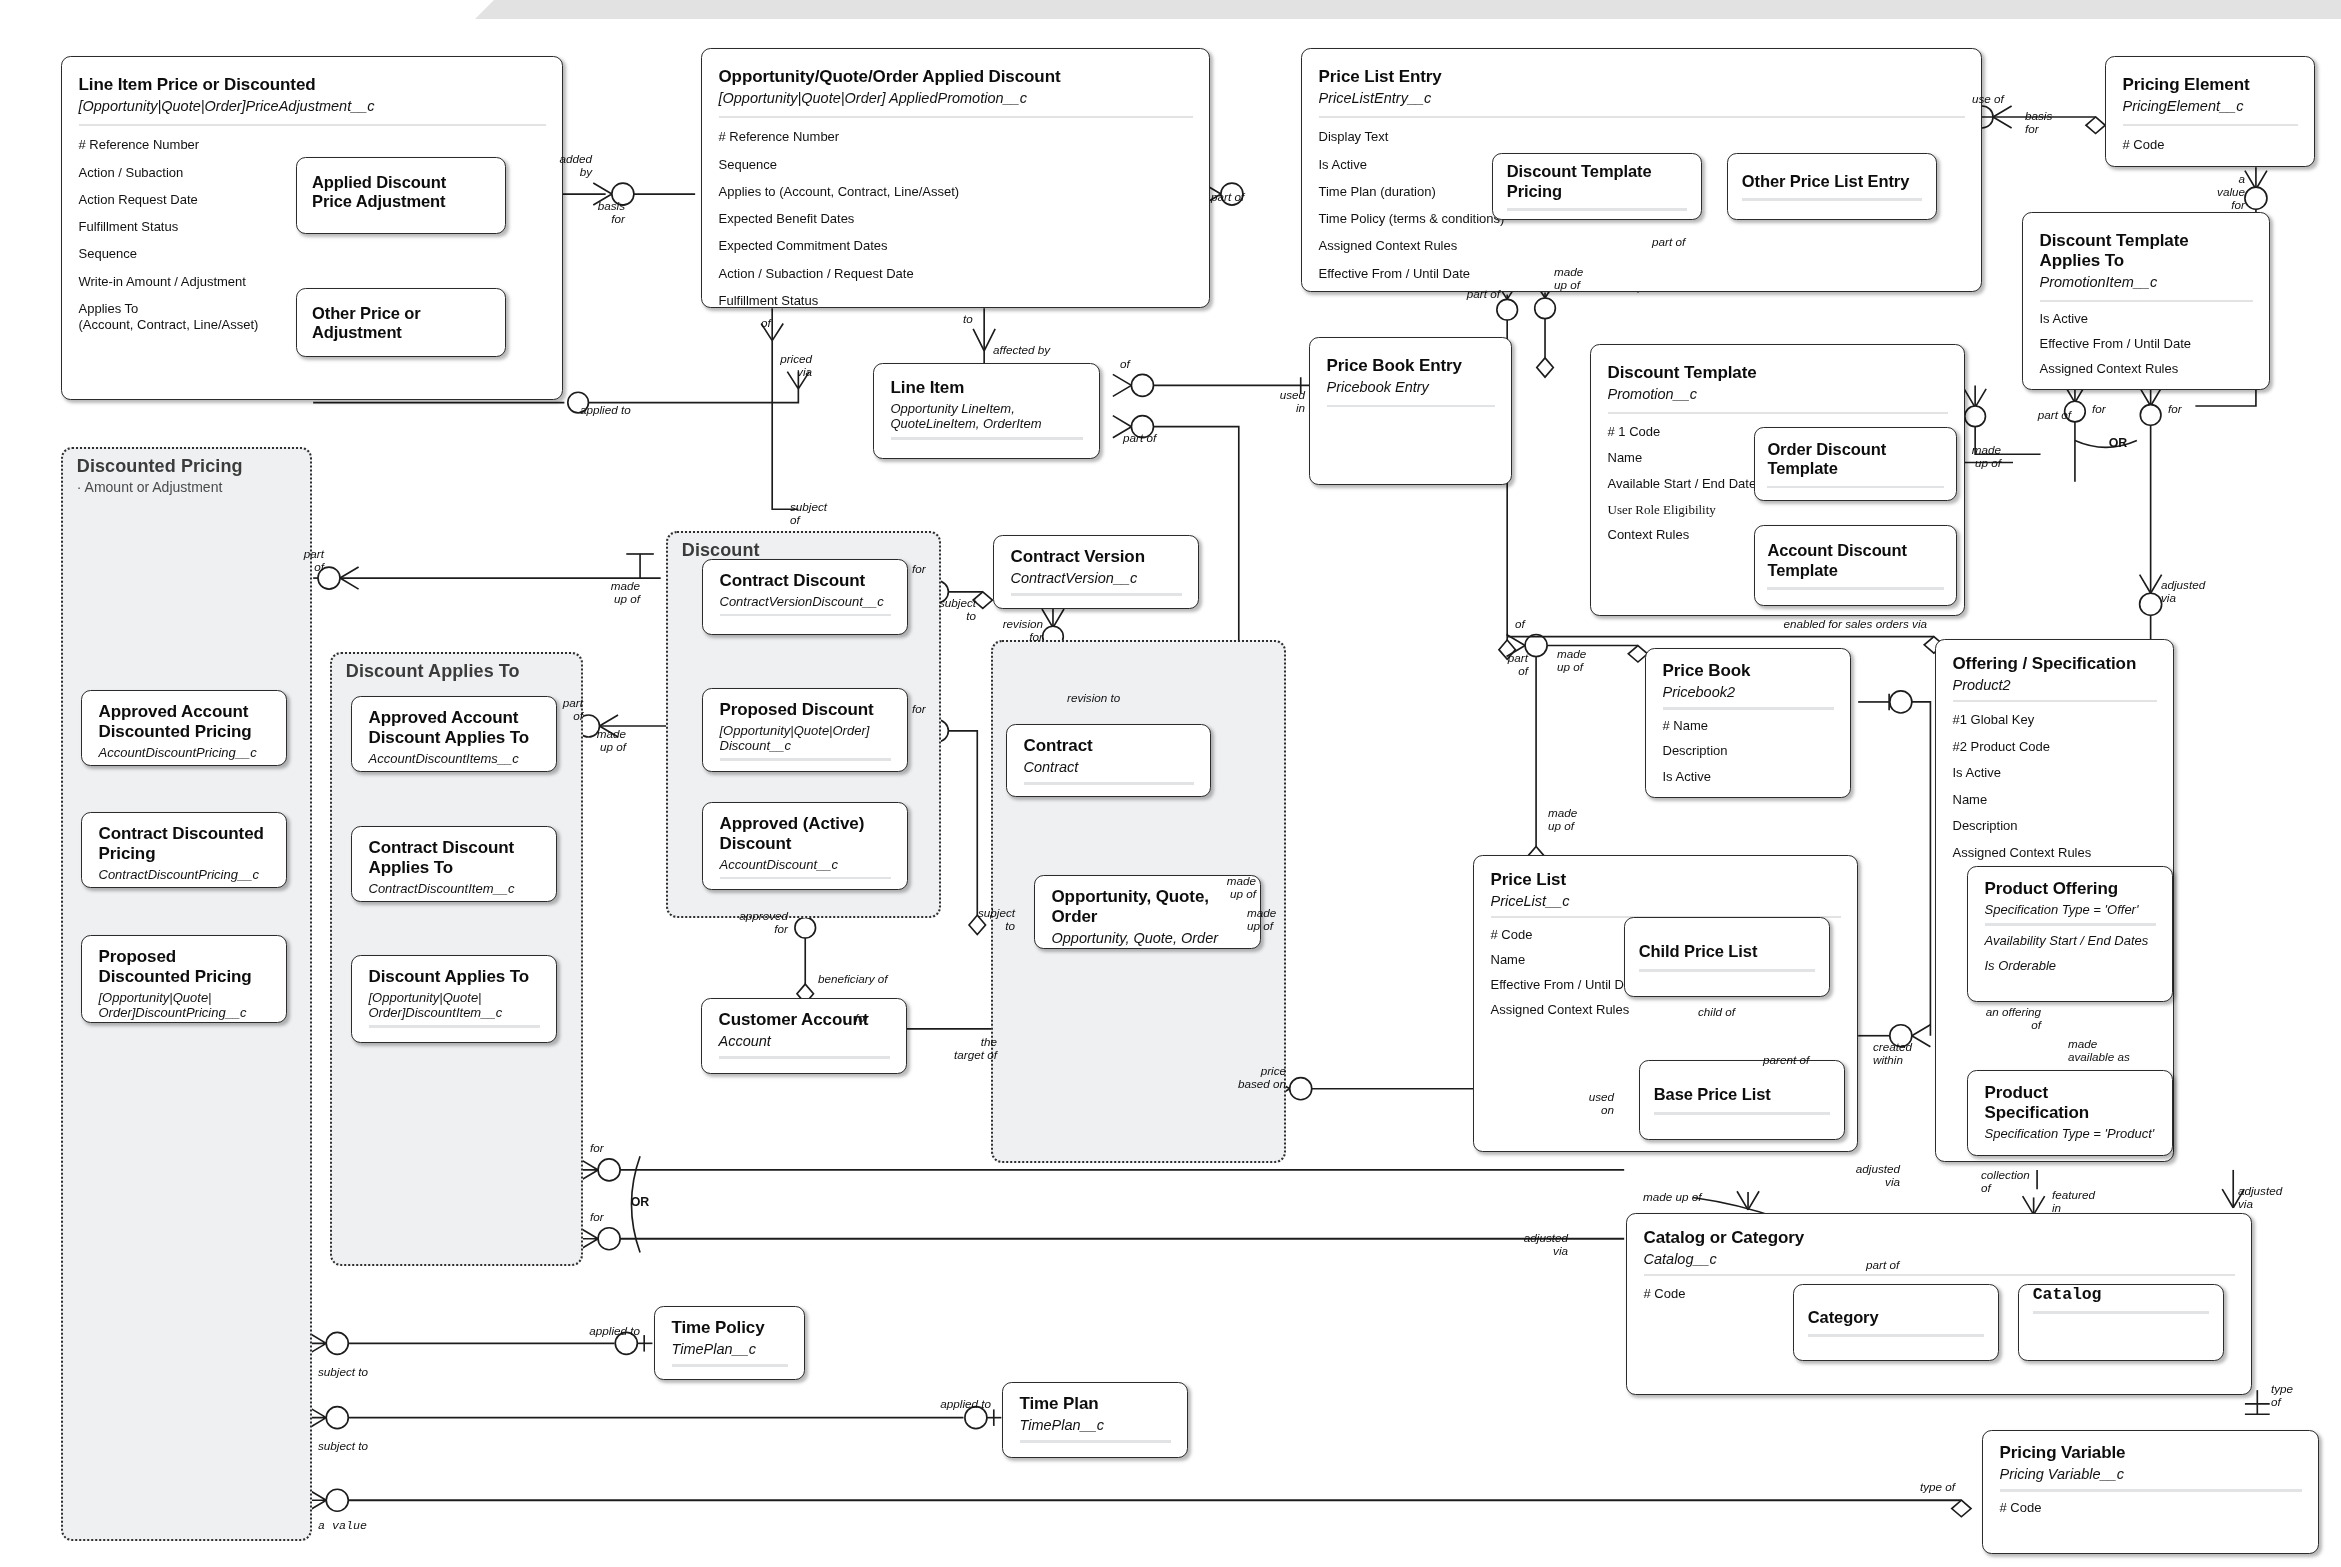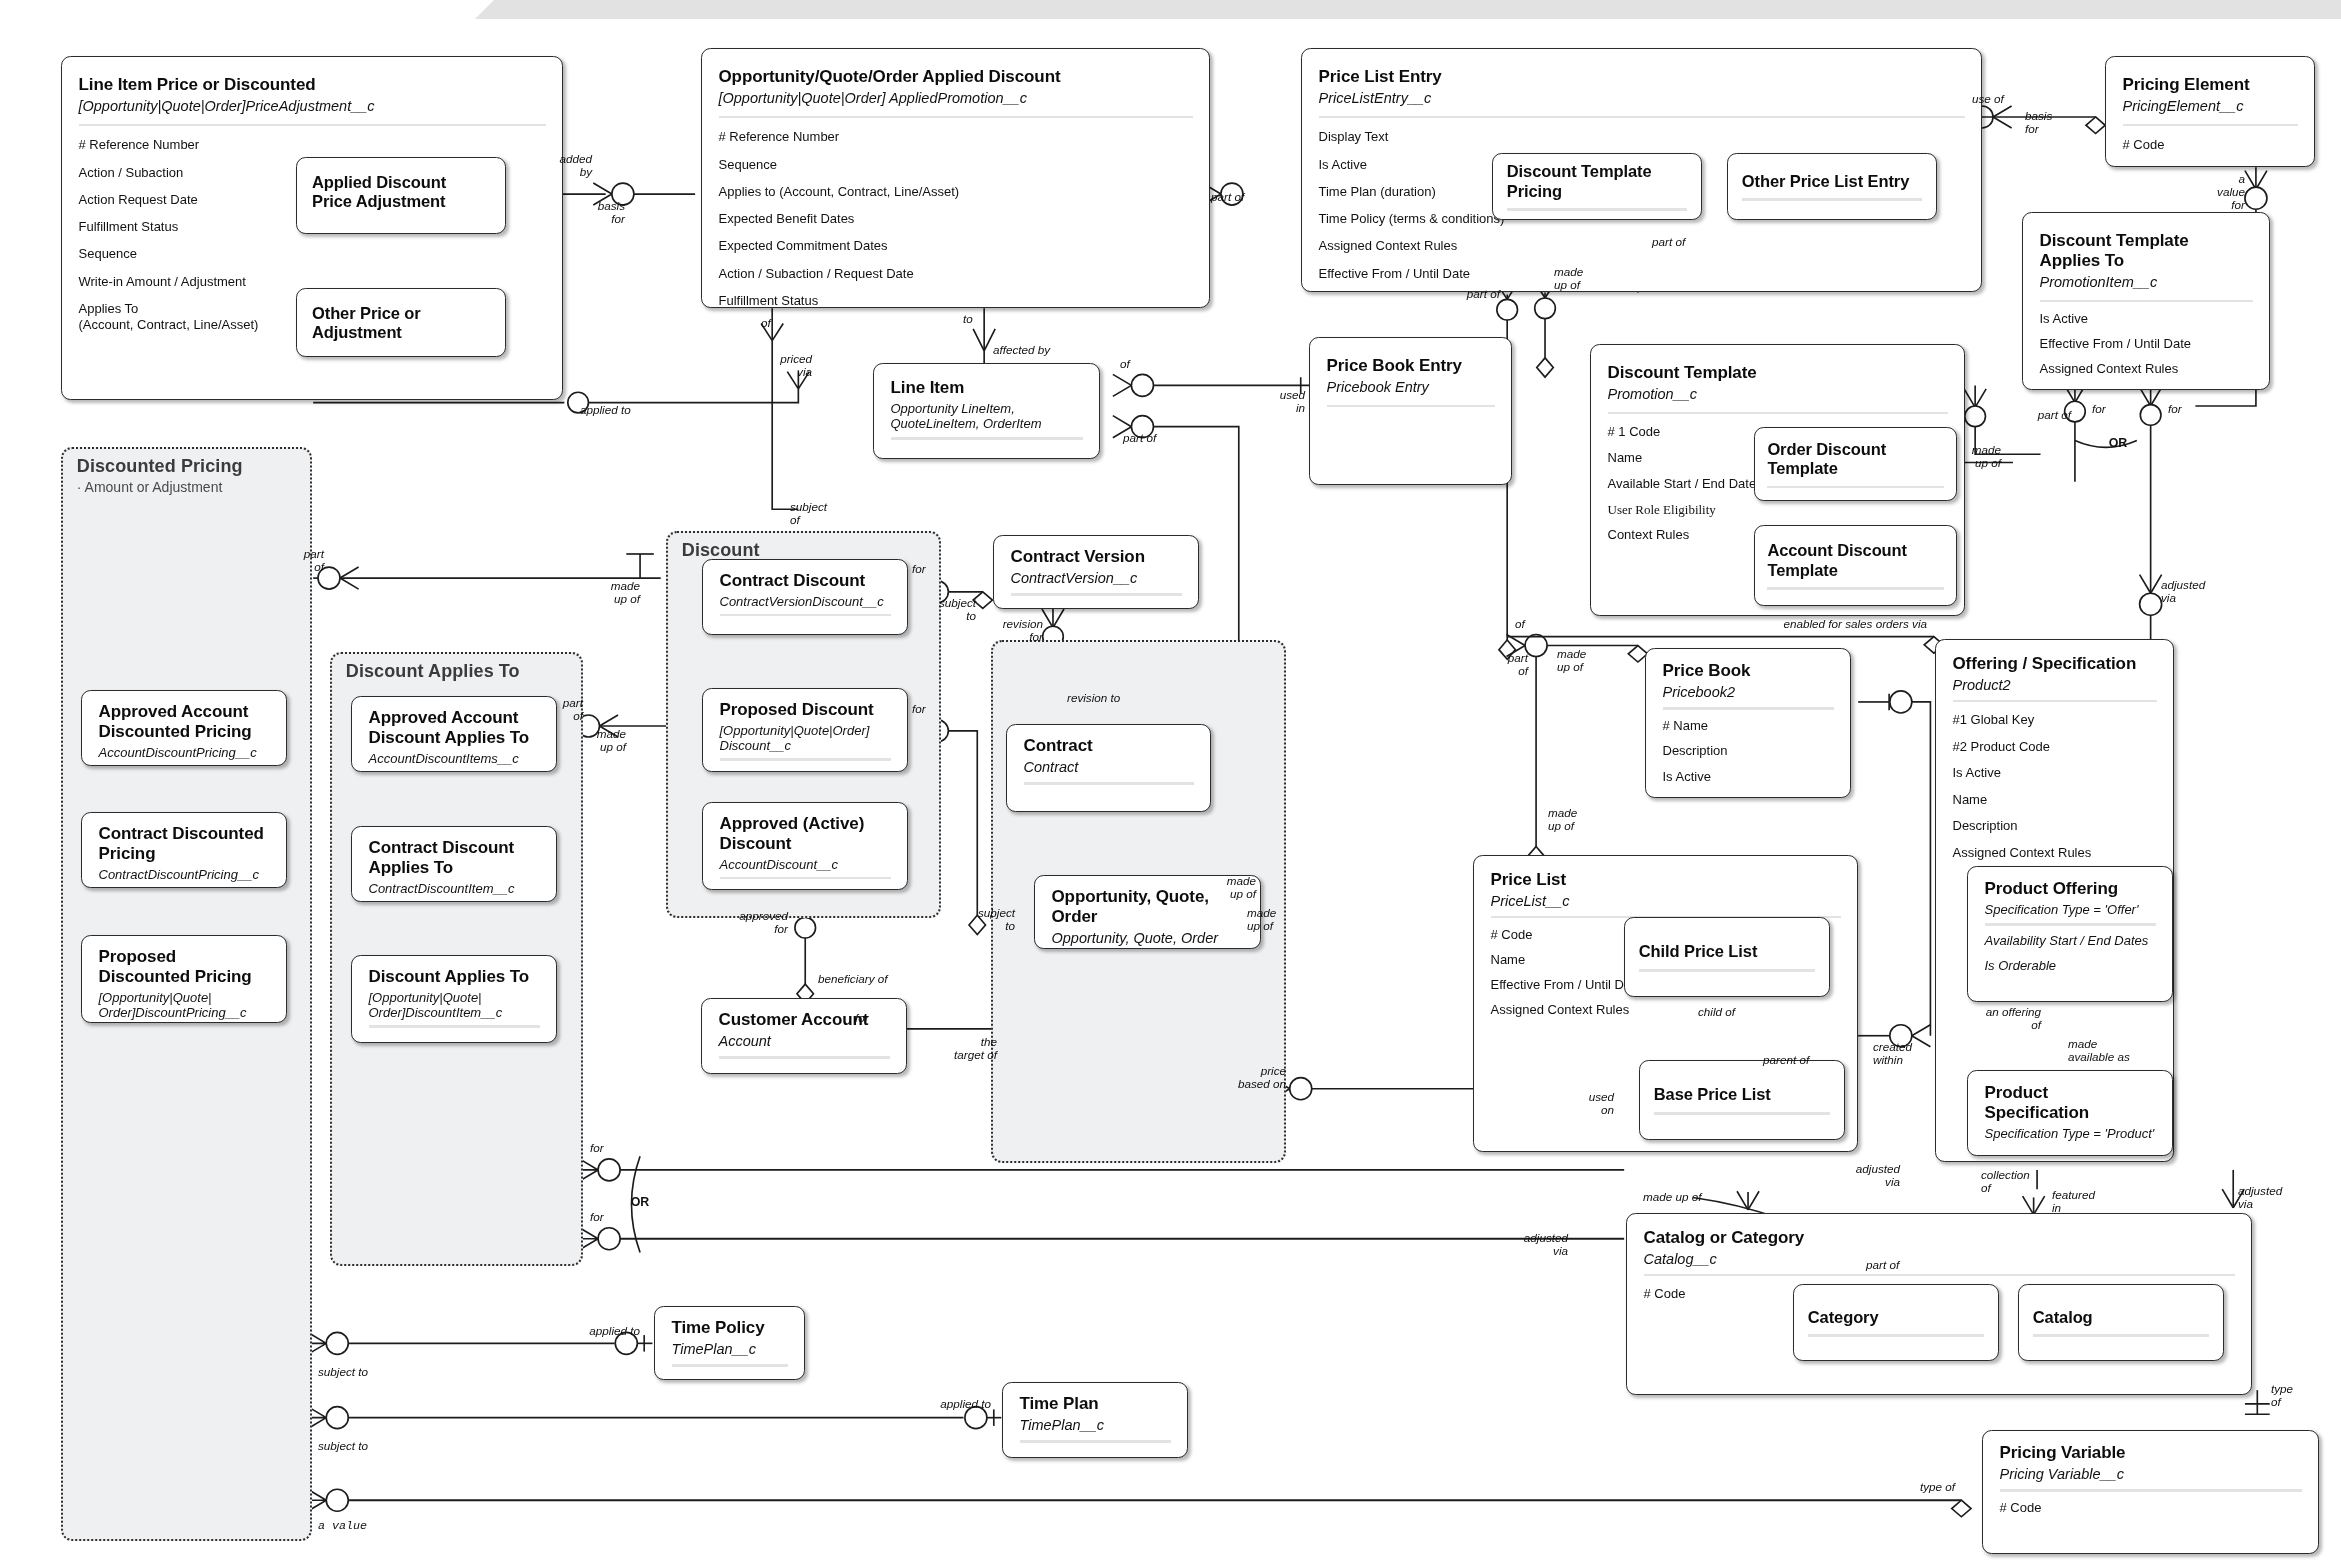--- a/index.html
+++ b/index.html
@@ -443,21 +443,21 @@
   </div>
 
   <div class="ent" style="left:993px;top:535px;width:206px;height:74px;">
     <div class="hd" style="padding-top:11px;">
         <div class="t">Contract Version</div>
     <div class="s">ContractVersion__c</div>
       </div>
     <div class="rule" style="margin-top:5.5px;"></div>
   </div>
 
-  <div class="ent" style="left:1006px;top:724px;width:205px;height:88px;">
+  <div class="ent" style="left:1006px;top:724px;width:205px;height:73px;">
     <div class="hd" style="padding-top:11px;">
         <div class="t">Contract</div>
     <div class="s">Contract</div>
       </div>
     <div class="rule" style="margin-top:5.5px;"></div>
   </div>
 
   <div class="ent" style="left:1034px;top:875px;width:227px;height:74px;">
     <div class="hd" style="padding-top:11px;">
         <div class="t">Opportunity, Quote, Order</div>
@@ -637,21 +637,21 @@
       </div>
   </div>
 
   <div class="ent mini" style="left:1793px;top:1284px;width:206px;height:77px;display:flex;align-items:center;">
     <div style="width:100%;">
       <div class="t" style="padding:0 13.8px;">Category</div>
       <div class="rule" style="margin:6.9px 13.8px 0 13.8px;"></div>
     </div>
   </div>
 
-  <div class="ent mini" style="left:2018px;top:1284px;width:206px;height:77px;display:flex;align-items:center;">
+  <div class="ent mini" style="left:2018px;top:1284px;width:206px;height:77px;display:flex;align-items:flex-start;font-family:Liberation Mono, monospace;">
     <div style="width:100%;">
       <div class="t" style="padding:0 13.8px;">Catalog</div>
       <div class="rule" style="margin:6.9px 13.8px 0 13.8px;"></div>
     </div>
   </div>
 
   <div class="ent" style="left:654px;top:1306px;width:151px;height:74px;">
     <div class="hd" style="padding-top:11px;">
         <div class="t">Time Policy</div>
     <div class="s">TimePlan__c</div>

